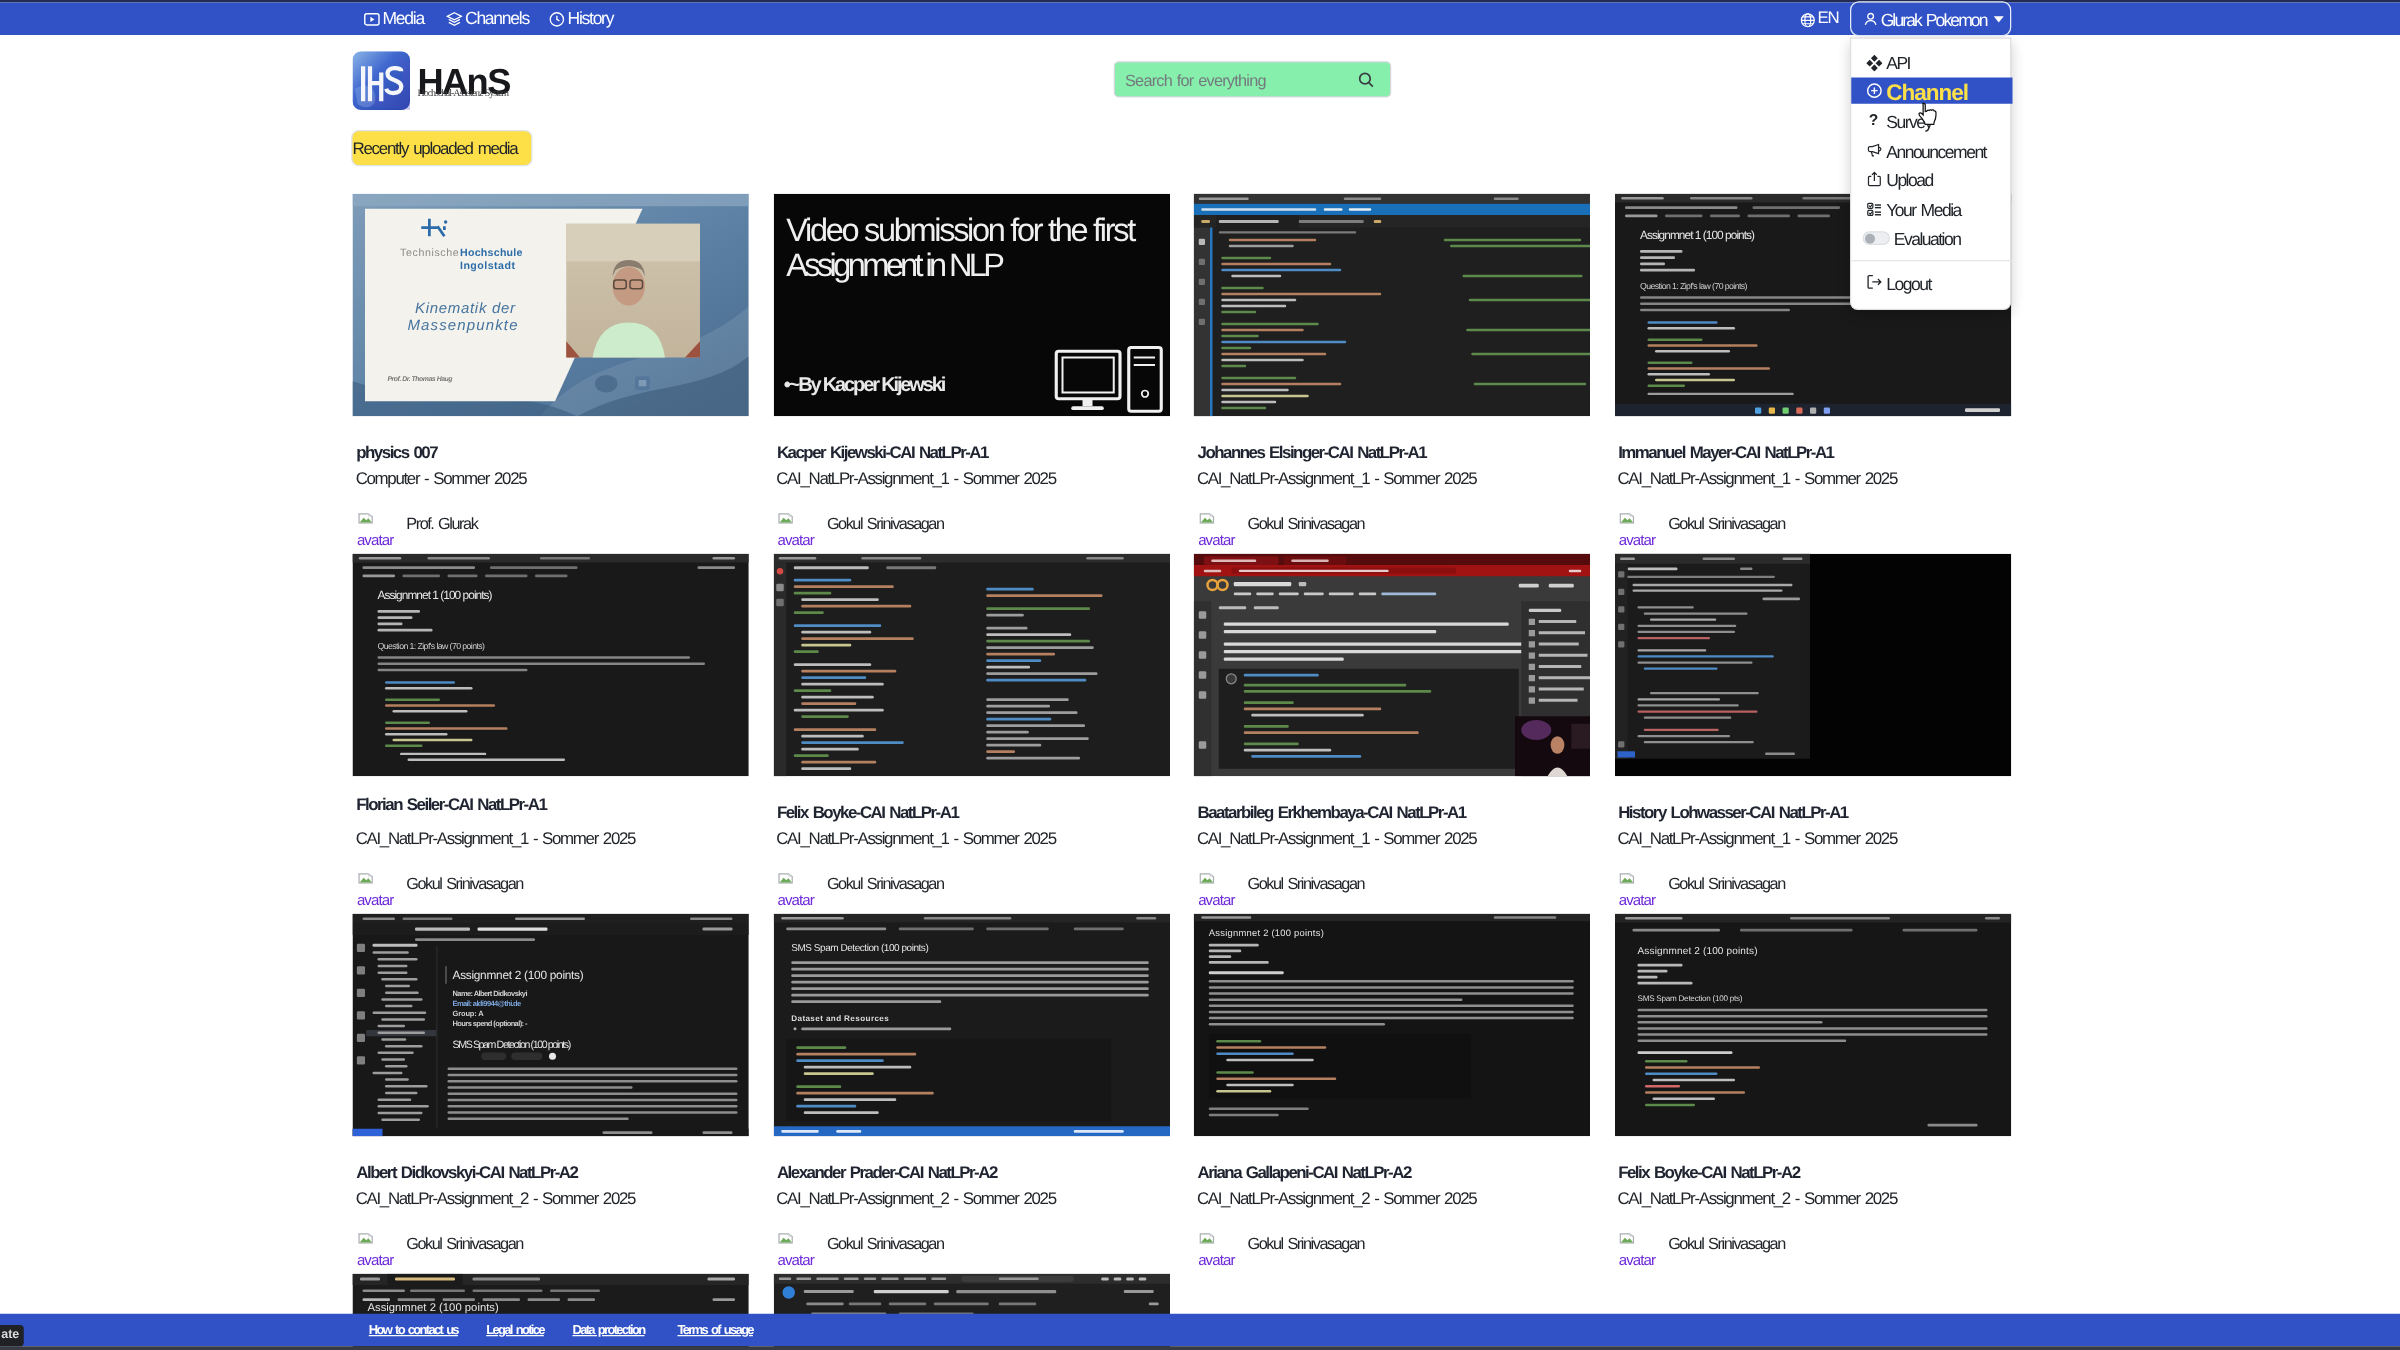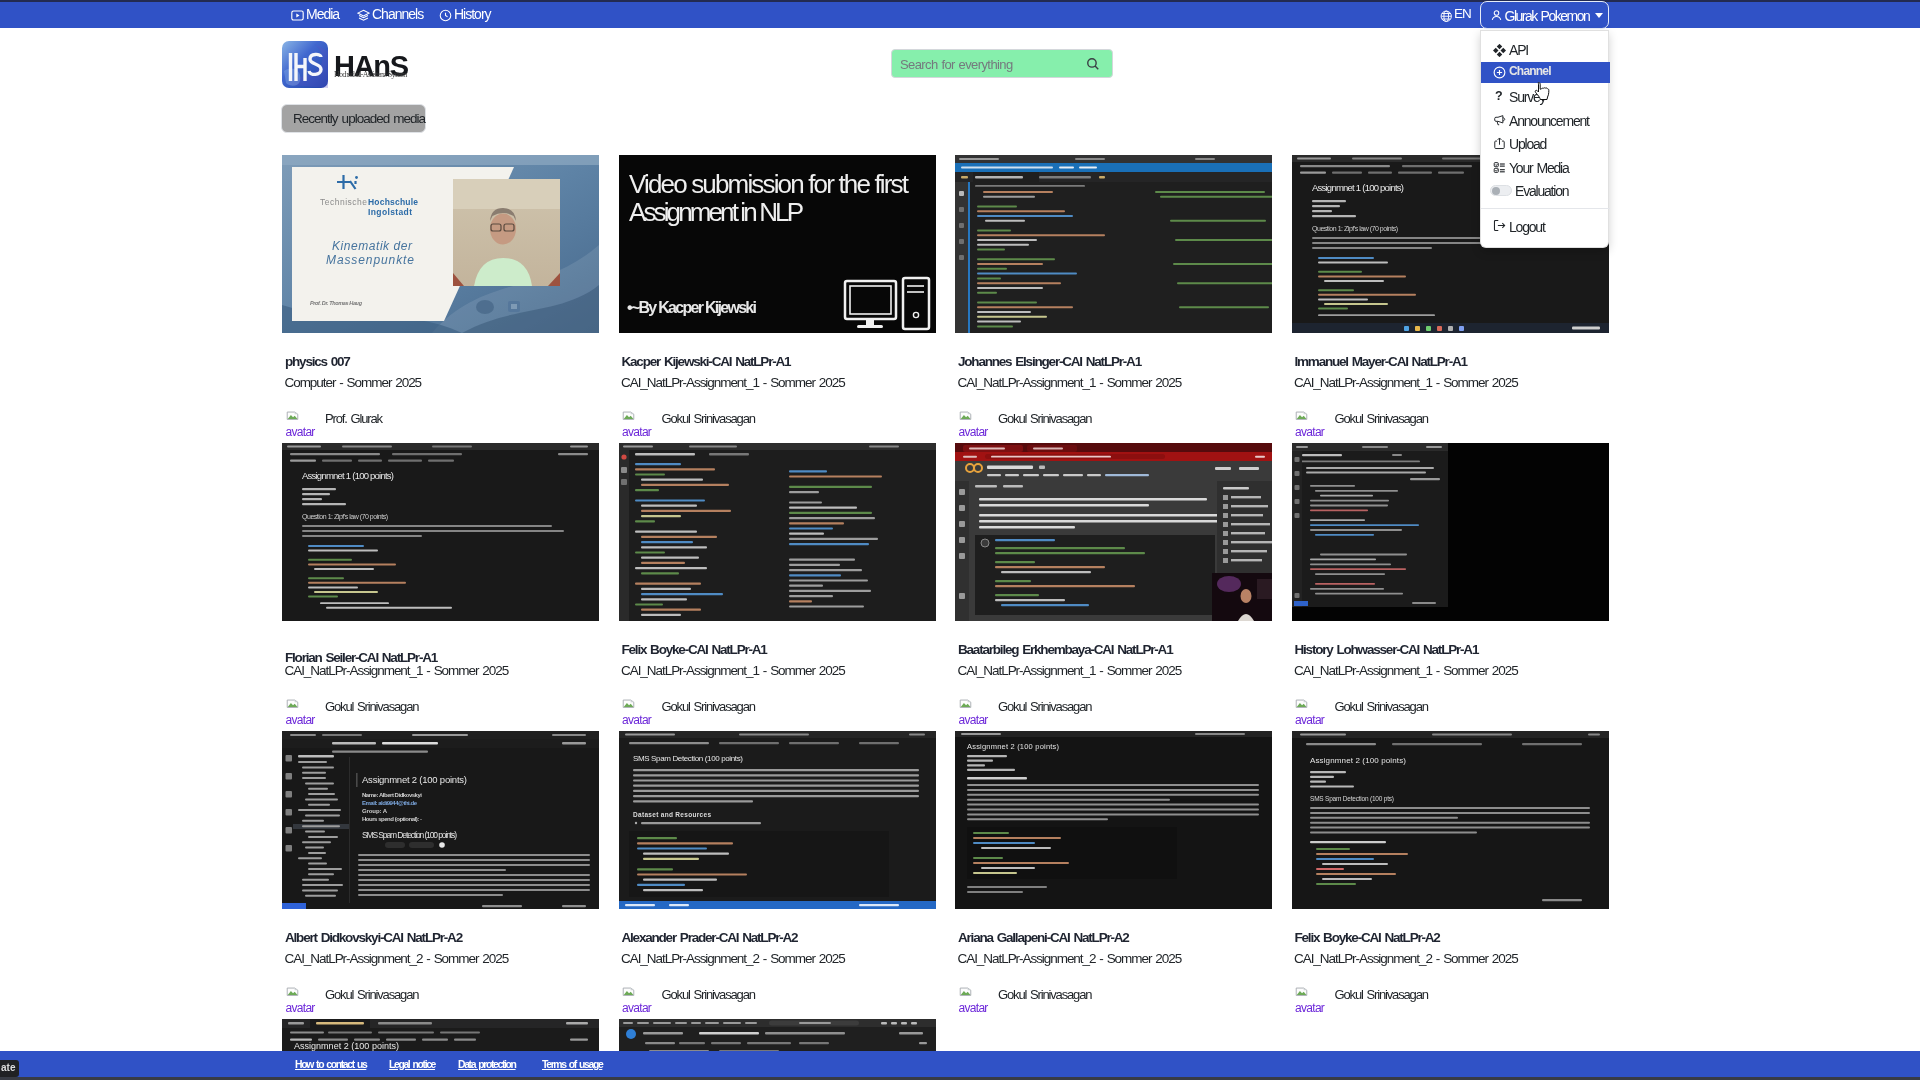--- a/index.html
+++ b/index.html
@@ -15,28 +15,28 @@
 .flink { position:absolute; top:1059px; color:#fff; font-size:10.4px; font-weight:bold; letter-spacing:-1.35px; word-spacing:1.6px; z-index:31;text-decoration:underline; }
 #tooltip { position:absolute; left:0; top:1060px; width:19px; height:16.5px; background:#202124; border-top-right-radius:3px; border-bottom-right-radius:3px; color:#dcdcdc; font-size:10px; font-weight:bold; line-height:16.5px; padding-left:1px; z-index:32; overflow:hidden; }
 .thumb { position:absolute; width:317px; height:178px; }
 .ctitle { position:absolute; font-size:13.5px; font-weight:600; color:#1f2430; letter-spacing:-1.2px; word-spacing:1.3px; }
 .csub { position:absolute; font-size:13.5px; color:#212529; letter-spacing:-1.05px; word-spacing:1.2px; }
 .cname { position:absolute; font-size:13px; color:#212529; letter-spacing:-1.15px; word-spacing:1.3px; }
 .cav { position:absolute; width:38px; }
 .avtxt { color:#6d28d9; font-size:12px; letter-spacing:-0.7px; margin-top:1px; }
 #search { position:absolute; left:891px; top:49px; width:222px; height:29px; border:1px solid #d4d7db; border-radius:4px; background:#86efac; }
 #search .ph { position:absolute; left:8px; top:7px; font-size:13px; color:#75797e; letter-spacing:-0.6px; word-spacing:0.8px; }
-#recbtn { position:absolute; left:281px; top:104px; width:145px; height:29px; border:1px solid #dfe2e6; border-radius:6px; background:#a3a3a3; font-size:13.5px; color:#212529; letter-spacing:-1.0px; word-spacing:1.3px; line-height:27px; text-align:right; }
+#recbtn { position:absolute; left:281px; top:104px; width:145px; height:29px; border:1px solid #dfe2e6; border-radius:6px; background:#fde047; font-size:13.5px; color:#212529; letter-spacing:-1.0px; word-spacing:1.3px; line-height:27px; text-align:left; }
 #userbtn { position:absolute; left:1479.5px; top:1px; width:129px; height:28px; border:1.5px solid #e6ecf8; border-radius:7px; }
 #userbtn .txt { position:absolute; left:24px; top:6px; color:#fff; font-size:14px; letter-spacing:-1.5px; word-spacing:1.5px; }
 #dd { position:absolute; left:1480px; top:30px; width:128.5px; height:218px; background:#fff; border:1px solid rgba(0,0,0,0.12); border-radius:0 0 6px 6px; box-shadow:0 4px 10px rgba(0,0,0,0.18); z-index:40; }
 .dditem { position:absolute; left:28px; color:#212529; font-size:14px; letter-spacing:-1.2px; word-spacing:1.3px; }
 .ddicon { position:absolute; left:12px; }
 #ddhl { position:absolute; left:0; top:30.5px; width:128.5px; height:21px; background:#3052c6; }
-#ddhl .t { position:absolute; left:28px; top:2.5px; color:#e5e5e5; font-size:12px; font-weight:600; letter-spacing:-0.8px; }
+#ddhl .t { position:absolute; left:28px; top:2.5px; color:#fde047; font-size:18px; font-weight:600; letter-spacing:-0.8px; }
 .hr { position:absolute; left:0; top:177px; width:128.5px; height:1px; background:#e4e6ea; }
 #logosub { position:absolute; left:334px; top:69.5px; font-family:"Liberation Serif", serif; font-size:8px; color:#3a3a3a; letter-spacing:-0.82px; }
 </style></head>
 <body>
 <div id="page">
     <div id="topline"></div>
     <div id="navbar"></div>
     <svg class="navicon" style="left:291px" width="13" height="13" viewBox="0 0 16 16" fill="none" stroke="#fff" stroke-width="1.4">
       <rect x="1" y="2.5" width="14" height="11" rx="2"></rect>
       <path d="M6.5 5.5 L10.5 8 L6.5 10.5 Z" fill="#fff" stroke="none"></path>
@@ -307,21 +307,21 @@
         <rect x="26" y="120.39999999999998" width="88" height="2" rx="1" fill="#b5805f"></rect>
         <rect x="32" y="124.99999999999997" width="60" height="2" rx="1" fill="#bdbdbd"></rect>
         <rect x="26" y="134.19999999999996" width="36" height="2" rx="1" fill="#5d8a4a"></rect>
         <rect x="26" y="138.79999999999995" width="98" height="2" rx="1" fill="#b5805f"></rect>
         <rect x="26" y="143.39999999999995" width="50" height="2" rx="1" fill="#bdbdbd"></rect>
         <rect x="32" y="147.99999999999994" width="64" height="2" rx="1" fill="#c6c68e"></rect>
         <rect x="26" y="152.59999999999994" width="30" height="2" rx="1" fill="#5d8a4a"></rect>
         <rect x="38" y="159.2" width="69" height="1.9" rx="1" fill="#bdbdbd"></rect>
         <rect x="44" y="163.8" width="126" height="1.9" rx="1" fill="#bdbdbd"></rect>
       </svg></div>
-    <div class="ctitle" style="left:285px;top:650px;width:330px">Florian Seiler-CAI NatLPr-A1</div>
+    <div class="ctitle" style="left:285px;top:636px;width:330px">Florian Seiler-CAI NatLPr-A1</div>
     <div class="csub" style="left:284.5px;top:662.5px;width:330px">CAI_NatLPr-Assignment_1 - Sommer 2025</div>
     <div class="cav" style="left:285.5px;top:694px"><svg width="13" height="9.5" viewBox="0 0 12 9">
         <path d="M1 1 h7 l3 2 v5 h-10 Z" fill="#fdfdfd" stroke="#a9adb2" stroke-width="0.9"></path>
         <path d="M1.5 7.5 l3-3.6 2 2 1.6-1.5 2.6 3.1 Z" fill="#6daa57"></path>
         <path d="M8 1 l3 2 -3 0 Z" fill="#cfd3d6"></path>
       </svg><div class="avtxt">avatar</div></div>
     <div class="cname" style="left:325px;top:698.5px">Gokul Srinivasagan</div>
     <div class="thumb" style="left:618.5px;top:443px"><svg width="317" height="178" viewBox="0 0 317 178">
         <rect width="317" height="178" fill="#1d1d1d"></rect>
         <rect width="317" height="7" fill="#2d2d2d"></rect>

